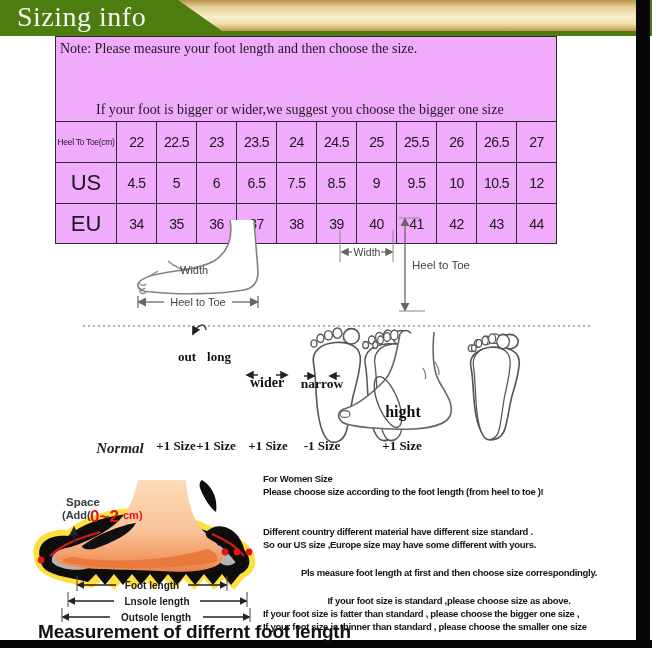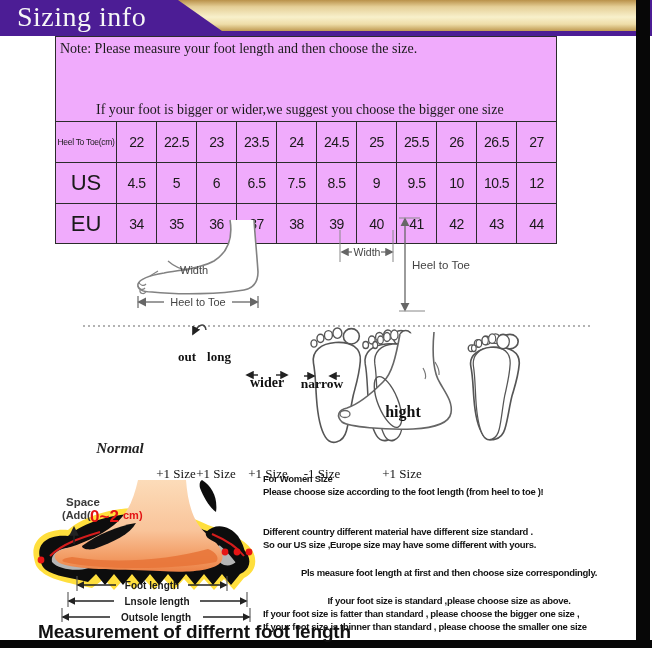--- a/index.html
+++ b/index.html
@@ -1,19 +1,19 @@
 <!DOCTYPE html>
 <html><head>
 <meta charset="utf-8">
 <style>
   html,body{margin:0;padding:0;background:#fff;}
   #page{position:relative;width:652px;height:648px;background:#fff;overflow:hidden;
         font-family:"Liberation Sans",sans-serif;}
   
-  .hdr{position:absolute;left:0;top:0;width:652px;height:36px;background:#4c1d95;}
+  .hdr{position:absolute;left:0;top:0;width:652px;height:36px;background:#4d7c0f;}
   .hdr-title{position:absolute;left:17px;top:1px;color:#f6f6f6;font-family:"Liberation Serif",serif;
              font-size:28px;letter-spacing:.5px;}
   .gold{position:absolute;left:178px;top:0;width:471px;height:31px;
         background:linear-gradient(180deg,#b9914a 0%,#e5cf97 22%,#f8f0cb 55%,#eeddA8 78%,#bf9a52 100%);
         clip-path:polygon(0 0,100% 0,100% 100%,44px 100%);}
   .right-border{position:absolute;left:636px;top:0;width:14px;height:648px;background:#070707;}
   .bottom-bar{position:absolute;left:0;top:640px;width:652px;height:8px;background:#070707;}
   
   .size-table{position:absolute;left:55px;top:36px;border-collapse:collapse;background:#f0abfc;
               table-layout:fixed;width:501px;}
@@ -21,22 +21,22 @@
                  color:#1a1a1a;font-size:14px;letter-spacing:-.5px;padding:0;}
   .note-cell{height:56px;text-align:left !important;padding:3px 2px 2px 4px !important;
              font-family:"Liberation Serif",serif;color:#a23535;font-size:15.5px;line-height:1.3;
              letter-spacing:0 !important;}
   .note-l2{text-indent:36px;margin-top:43px;}
   .r1{height:41px;} .r2{height:41px;} .r3{height:40px;}
   .rowlab.small{font-size:8.5px;letter-spacing:-.3px;margin-left:12px;}
   .rowlab.big{font-size:22px;letter-spacing:0;}
   
   .abs{position:absolute;}
-  .feet-label{position:absolute;top:466px;transform:translateX(-50%);
-              font-family:"Liberation Serif",serif;font-weight:normal;font-size:13px;color:#111;}
+  .feet-label{position:absolute;top:438px;transform:translateX(-50%);
+              font-family:"Liberation Serif",serif;font-weight:bold;font-size:13px;color:#111;}
   .normal-label{position:absolute;left:120px;top:440px;transform:translateX(-50%);
                 font-family:"Liberation Serif",serif;font-style:italic;font-weight:bold;
                 font-size:15px;color:#222;}
   .shoe-caption{position:absolute;left:38px;top:621px;font-size:19px;font-weight:bold;
                 color:#111;letter-spacing:-.2px;}
   .advice{position:absolute;left:263px;top:472px;width:372px;color:#141414;
           font-size:9.5px;font-weight:bold;letter-spacing:-.3px;line-height:13px;}
   .advice div{margin:0;}
   .advice .gap{margin-top:27px;}
   .advice .gap2{margin-top:15px;text-align:center;}

